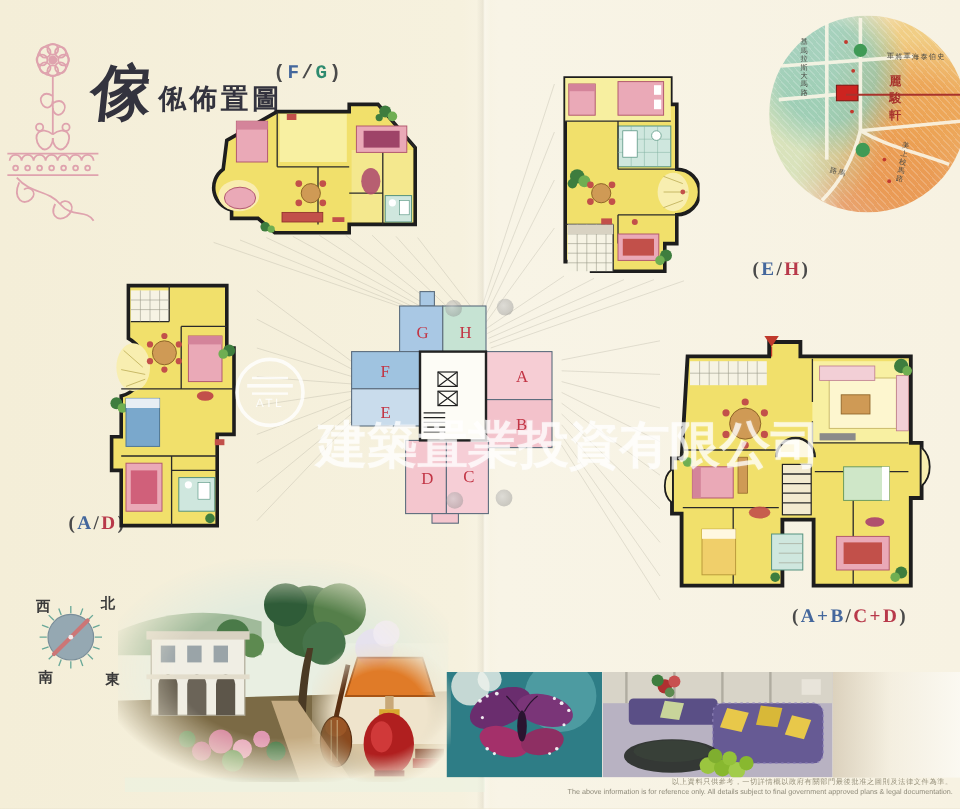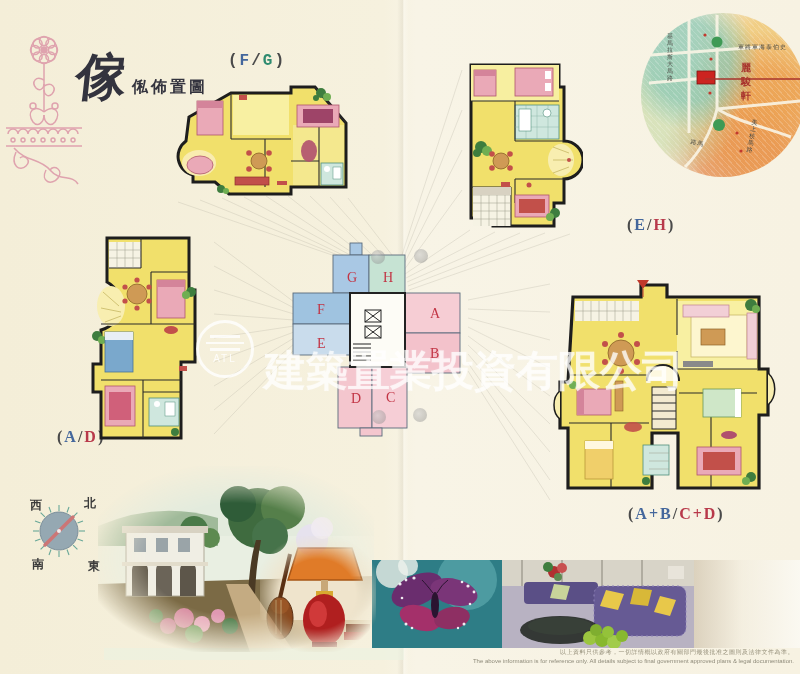--- a/index.html
+++ b/index.html
@@ -3,41 +3,41 @@
 <meta charset="utf-8">
 <title>傢俬佈置圖</title>
 <style>
   html,body{margin:0;padding:0;background:#e8e2cc;}
   #page{position:relative;width:800px;height:674px;overflow:hidden;
         background:linear-gradient(90deg,#f4eed8 0%,#f6f1de 48%,#f8f4e6 52%,#f7f2e2 100%);
         font-family:"Liberation Serif","DejaVu Serif",serif;}
   .abs{position:absolute;}
   
   .title-main{font-size:50px;font-weight:bold;color:#33333e;transform:skewX(-6deg);line-height:1;}
-  .title-sub{font-size:16px;font-weight:bold;color:#33333e;letter-spacing:3px;}
+  .title-sub{font-size:23px;font-weight:bold;color:#33333e;letter-spacing:3px;}
   
   .lbl{font-size:16px;letter-spacing:2px;color:#4a4a4a;font-weight:bold;}
   .lbl .blue{color:#44679c;} .lbl .green{color:#2e8b6f;} .lbl .red{color:#b8394a;}
   
   .kp-letter{font-size:14px;fill:#c23545;font-family:"Liberation Serif",serif;}
   
   #map-circle{width:164px;height:164px;border-radius:50%;overflow:hidden;
     background:
       radial-gradient(circle at 30% 30%, rgba(140,200,180,.75) 0 24%, rgba(140,200,180,0) 42%),
       radial-gradient(circle at 18% 60%, rgba(200,220,170,.6) 0 20%, rgba(200,220,170,0) 40%),
       radial-gradient(circle at 75% 65%, rgba(235,150,70,.7) 0 30%, rgba(235,150,70,0) 55%),
       radial-gradient(circle at 85% 30%, rgba(240,190,90,.65) 0 25%, rgba(240,190,90,0) 50%),
       radial-gradient(circle at 60% 88%, rgba(225,120,60,.6) 0 22%, rgba(225,120,60,0) 45%),
       #f2ecd6;}
   #map-circle:after{content:"";position:absolute;inset:0;border-radius:50%;
       background:repeating-linear-gradient(48deg,rgba(255,255,255,.18) 0 1px,transparent 1px 4px);}
   .map-street-label{font-size:6px;color:#4a4a44;line-height:7px;}
   .map-name{font-size:10px;font-weight:bold;color:#a8332c;letter-spacing:2px;}
   
-  #watermark{display:flex;align-items:center;gap:10px;z-index:30;pointer-events:none;}
+  #watermark{display:flex;gap:10px;z-index:30;pointer-events:none;}
   .wm-logo{width:52px;height:52px;border:3px solid rgba(255,255,255,.8);border-radius:50%;
            position:relative;display:flex;flex-direction:column;justify-content:center;align-items:center;}
   .wm-logo i{display:block;width:30px;height:2.5px;background:rgba(255,255,255,.8);margin:2px 0;}
   .wm-logo span{color:rgba(255,255,255,.85);font-size:10px;letter-spacing:2px;font-family:"Liberation Sans",sans-serif;}
   .wm-cn{font-size:42px;font-weight:bold;color:rgba(255,255,255,.72);white-space:nowrap;
          text-shadow:0 0 2px rgba(255,255,255,.25);margin-top:45px;}
   .wm-en{font-size:12px;letter-spacing:5px;color:rgba(255,255,255,.8);white-space:nowrap;
          font-family:"Liberation Sans",sans-serif;}
   
   .cmp{font-size:12px;color:#3a3a3a;font-weight:bold;}
@@ -317,21 +317,21 @@
       <ellipse cx="82" cy="150" rx="9" ry="5" fill="#c2504a" opacity="0.9"></ellipse>
       <ellipse cx="178" cy="158" rx="8" ry="4" fill="#b0506e"></ellipse>
       <circle cx="200" cy="28" r="6" fill="#3e7d3e"></circle>
         <circle cx="205" cy="32" r="4" fill="#6fae52"></circle>
       <circle cx="200" cy="200" r="5" fill="#3e7d3e"></circle>
         <circle cx="195" cy="204" r="4" fill="#6fae52"></circle>
       <circle cx="95" cy="204" r="4" fill="#3e7d3e"></circle>
         <circle cx="22" cy="108" r="4" fill="#6fae52"></circle>
     </g>
   </svg>
-  <div class="abs lbl" style="left:628px;top:505px;z-index:4;">
+  <div class="abs lbl" style="left:660px;top:505px;z-index:4;">
     <span>(</span><span class="blue">A+B</span><span>/</span><span class="red">C+D</span><span>)</span>
   </div>
 
   <svg class="abs" style="left:290px;top:240px;z-index:12" width="172" height="200" viewBox="0 0 172 200">
     <g stroke="#5a6b7c" stroke-width="0.9">
       <rect x="60" y="3" width="12" height="12" fill="#a9c8e4"></rect>
       <rect x="43" y="15" width="36" height="38" fill="#a9c8e4"></rect>
       <rect x="79" y="15" width="36" height="38" fill="#c6e3d3"></rect>
       <rect x="3" y="53" width="57" height="31" fill="#9fc3e0"></rect>
       <rect x="3" y="84" width="57" height="31" fill="#c9dcec"></rect>

